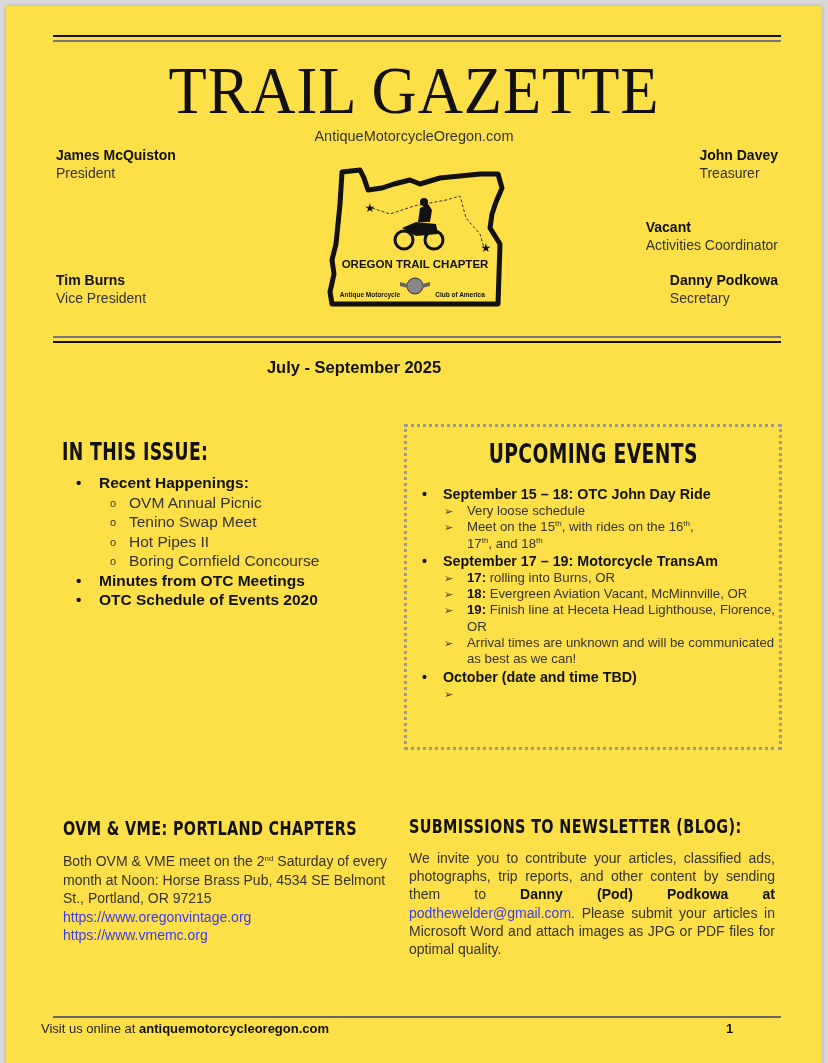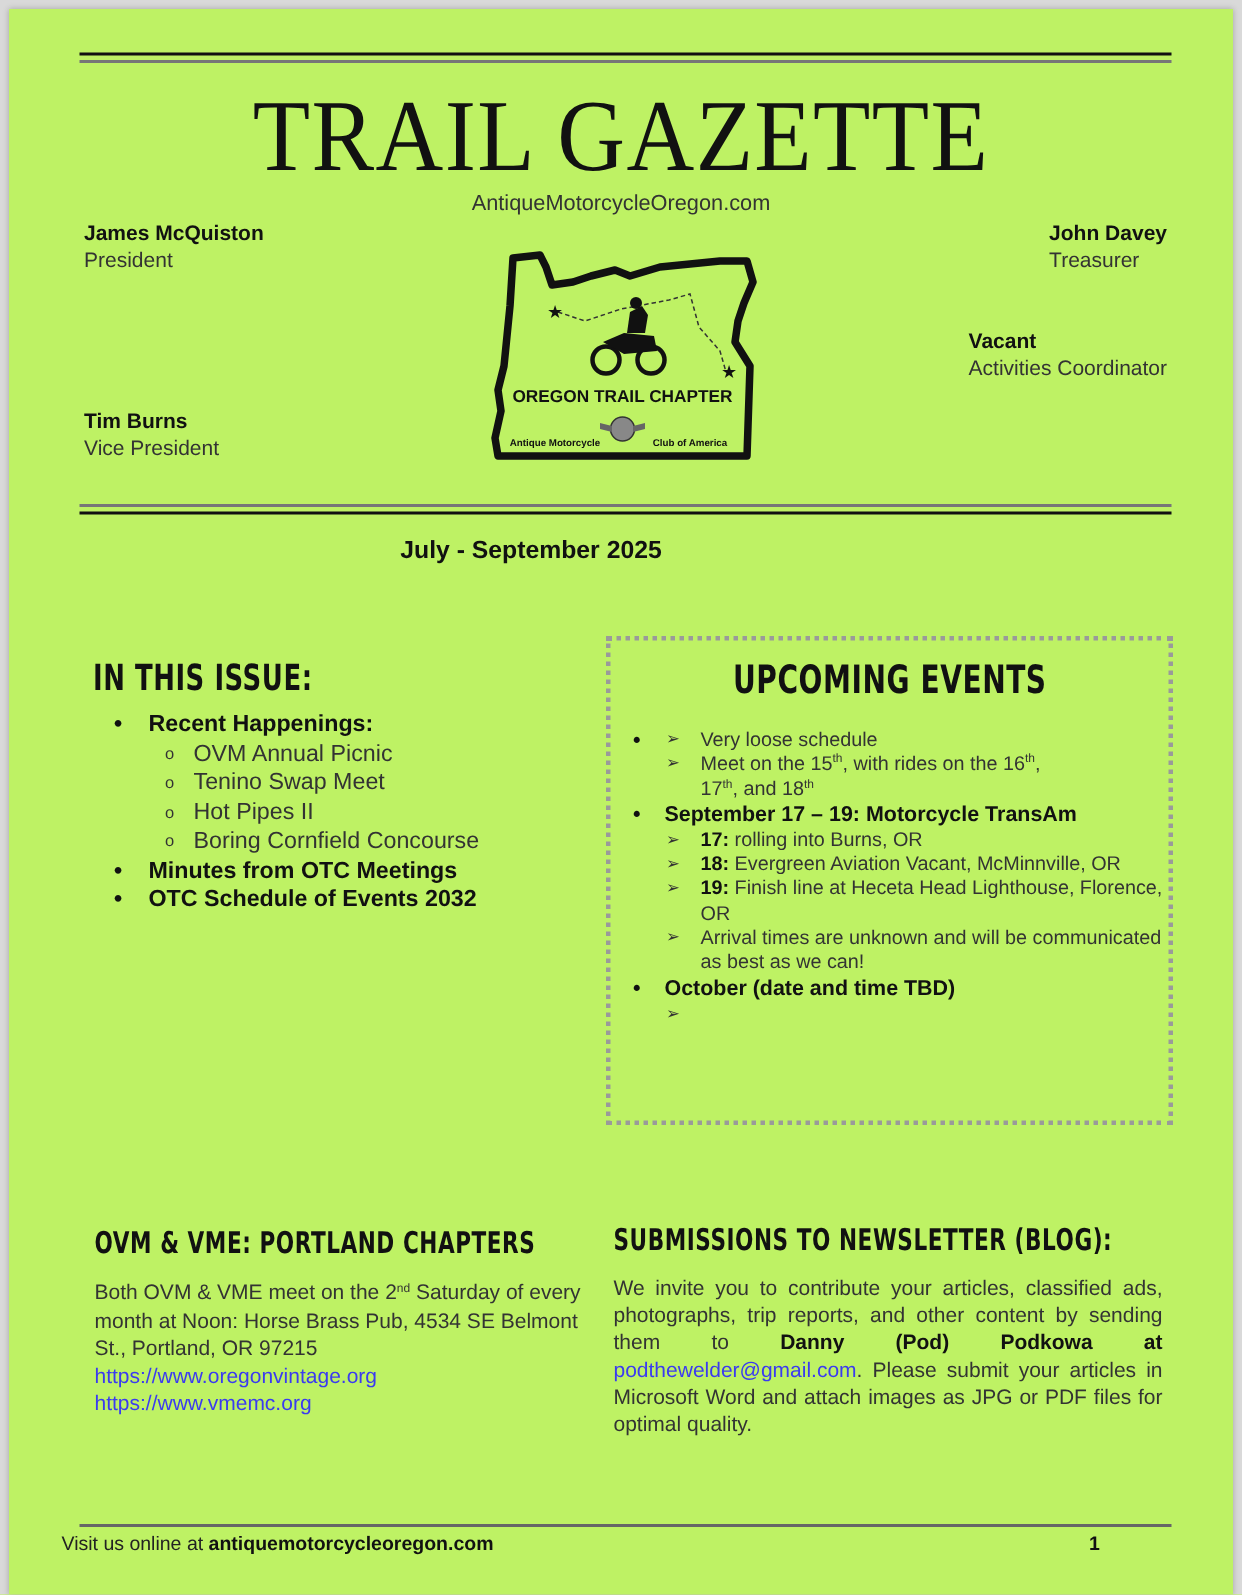--- a/index.html
+++ b/index.html
@@ -5,21 +5,21 @@
   html, body { margin: 0; padding: 0; }
   body {
     width: 828px; height: 1063px; overflow: hidden;
     background: #d9d9d9;
     font-family: "Liberation Sans", "DejaVu Sans", sans-serif;
     color: #222;
     position: relative;
   }
   .page {
     position: absolute; left: 6px; top: 6px; width: 816px; height: 1057px;
-    background: #bef264;
+    background: #fde047;
     box-shadow: 0 0 4px rgba(0,0,0,0.25);
   }
   .rule-top1 { position: absolute; left: 47px; top: 29px; width: 728px; height: 2px; background: #111; }
   .rule-top2 { position: absolute; left: 47px; top: 34px; width: 728px; height: 2px; background: #777; }
   .masthead {
     position: absolute; left: 0; top: 50px; width: 816px; text-align: center;
     font-family: "Liberation Serif", "DejaVu Serif", serif;
     font-size: 68px; letter-spacing: 1px; color: #111;
     transform: scaleX(0.92); transform-origin: center;
     line-height: 68px;
@@ -97,20 +97,24 @@
     <div class="role">Vice President</div>
   </div>
   <div class="officer right" style="right:44px; top:140px;">
     <div class="name">John Davey</div>
     <div class="role">Treasurer</div>
   </div>
   <div class="officer right" style="right:44px; top:212px;">
     <div class="name">Vacant</div>
     <div class="role">Activities Coordinator</div>
   </div>
+  <div class="officer right" style="right:44px; top:265px;">
+    <div class="name">Danny Podkowa</div>
+    <div class="role">Secretary</div>
+  </div>
 
   <div class="logo">
     <svg width="190" height="150" viewBox="0 0 190 150">
       <path d="M22 8 L40 6 L44 14 L48 26 L62 24 L74 20 L90 16 L100 20 L120 14 L160 10 L178 10 L182 24 L176 38 L172 50 L170 64 L180 80 L178 140 L12 140 L10 128 L14 110 L12 96 L16 80 L18 60 L20 40 Z" fill="none" stroke="#111" stroke-width="5" stroke-linejoin="round"></path>
       <path d="M52 44 L70 50 L94 42 L126 36 L140 32 L146 54 L160 70 L164 84" fill="none" stroke="#333" stroke-width="1" stroke-dasharray="3,2"></path>
       <text x="50" y="48" font-size="12" fill="#111" text-anchor="middle">★</text>
       <text x="166" y="88" font-size="12" fill="#111" text-anchor="middle">★</text>
       <g>
         <circle cx="84" cy="76" r="9" fill="none" stroke="#111" stroke-width="3"></circle>
         <circle cx="114" cy="76" r="9" fill="none" stroke="#111" stroke-width="3"></circle>
@@ -134,29 +138,29 @@
   <div class="inthis">
     <span class="condensed-heading">IN THIS ISSUE:</span>
   </div>
   <div class="issue-list">
     <div class="li main"><span class="bullet-dot">•</span><span>Recent Happenings:</span></div>
     <div class="li sub"><span class="bullet-circ">o</span><span>OVM Annual Picnic</span></div>
     <div class="li sub"><span class="bullet-circ">o</span><span>Tenino Swap Meet</span></div>
     <div class="li sub"><span class="bullet-circ">o</span><span>Hot Pipes II</span></div>
     <div class="li sub"><span class="bullet-circ">o</span><span>Boring Cornfield Concourse</span></div>
     <div class="li main"><span class="bullet-dot">•</span><span>Minutes from OTC Meetings</span></div>
-    <div class="li main"><span class="bullet-dot">•</span><span>OTC Schedule of Events 2032</span></div>
+    <div class="li main"><span class="bullet-dot">•</span><span>OTC Schedule of Events 2020</span></div>
   </div>
 
   <div class="events-box">
     <div class="events-title">
       <span class="condensed-heading">UPCOMING EVENTS</span>
     </div>
     <div class="events-list">
-      <div class="ev-main"><span class="bullet-dot">•</span></div>
+      <div class="ev-main"><span class="bullet-dot">•</span><span>September 15 – 18: OTC John Day Ride</span></div>
       <div class="ev-sub"><span class="arrow">➢</span><span>Very loose schedule</span></div>
       <div class="ev-sub"><span class="arrow">➢</span><span>Meet on the 15</span><sup>th</sup><span>, with rides on the 16</span><sup>th</sup><span>,</span><br><span>17</span><sup>th</sup><span>, and 18</span><sup>th</sup></div>
 
       <div class="ev-main"><span class="bullet-dot">•</span><span>September 17 – 19: Motorcycle TransAm</span></div>
       <div class="ev-sub"><span class="arrow">➢</span><b>17:</b><span> rolling into Burns, OR</span></div>
       <div class="ev-sub"><span class="arrow">➢</span><b>18:</b><span> Evergreen Aviation Vacant, McMinnville, OR</span></div>
       <div class="ev-sub"><span class="arrow">➢</span><b>19:</b><span> Finish line at Heceta Head Lighthouse, Florence, OR</span></div>
       <div class="ev-sub"><span class="arrow">➢</span><span>Arrival times are unknown and will be communicated as best as we can!</span></div>
 
       <div class="ev-main"><span class="bullet-dot">•</span><span>October (date and time TBD)</span></div>

